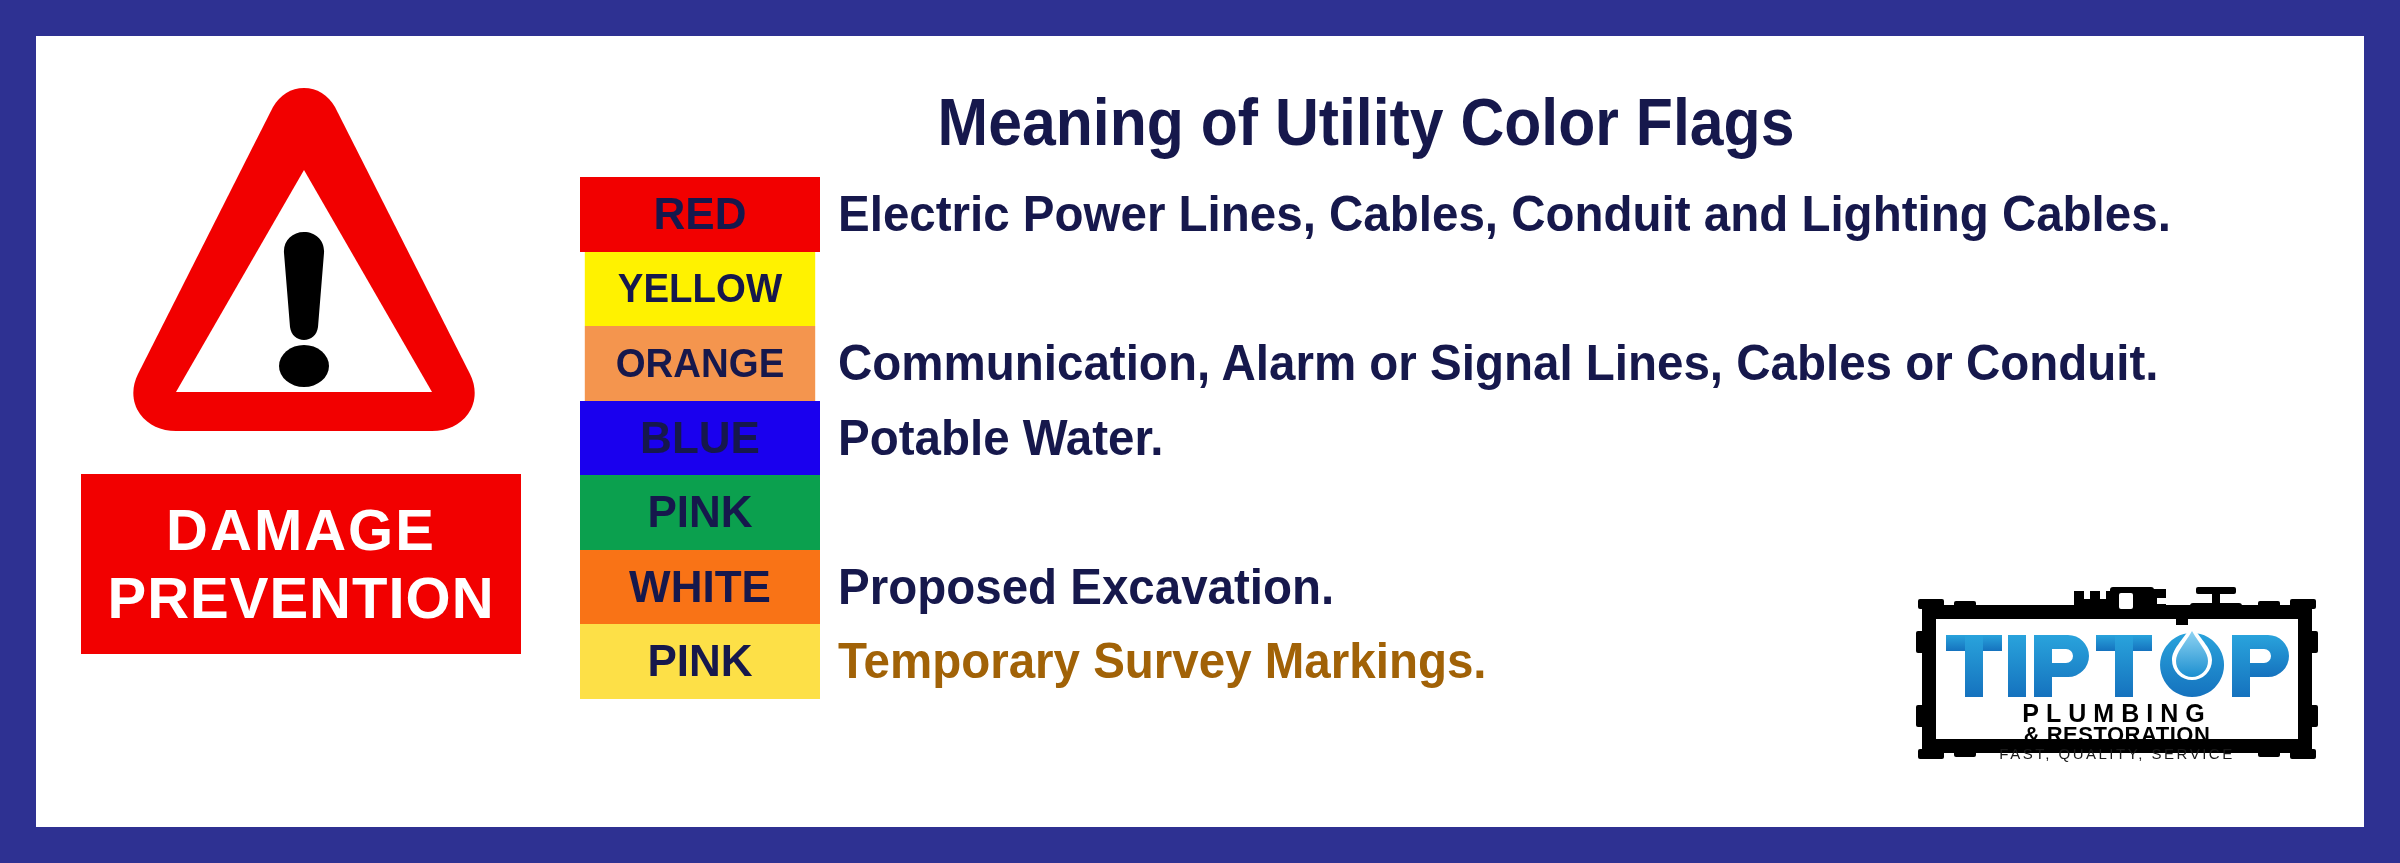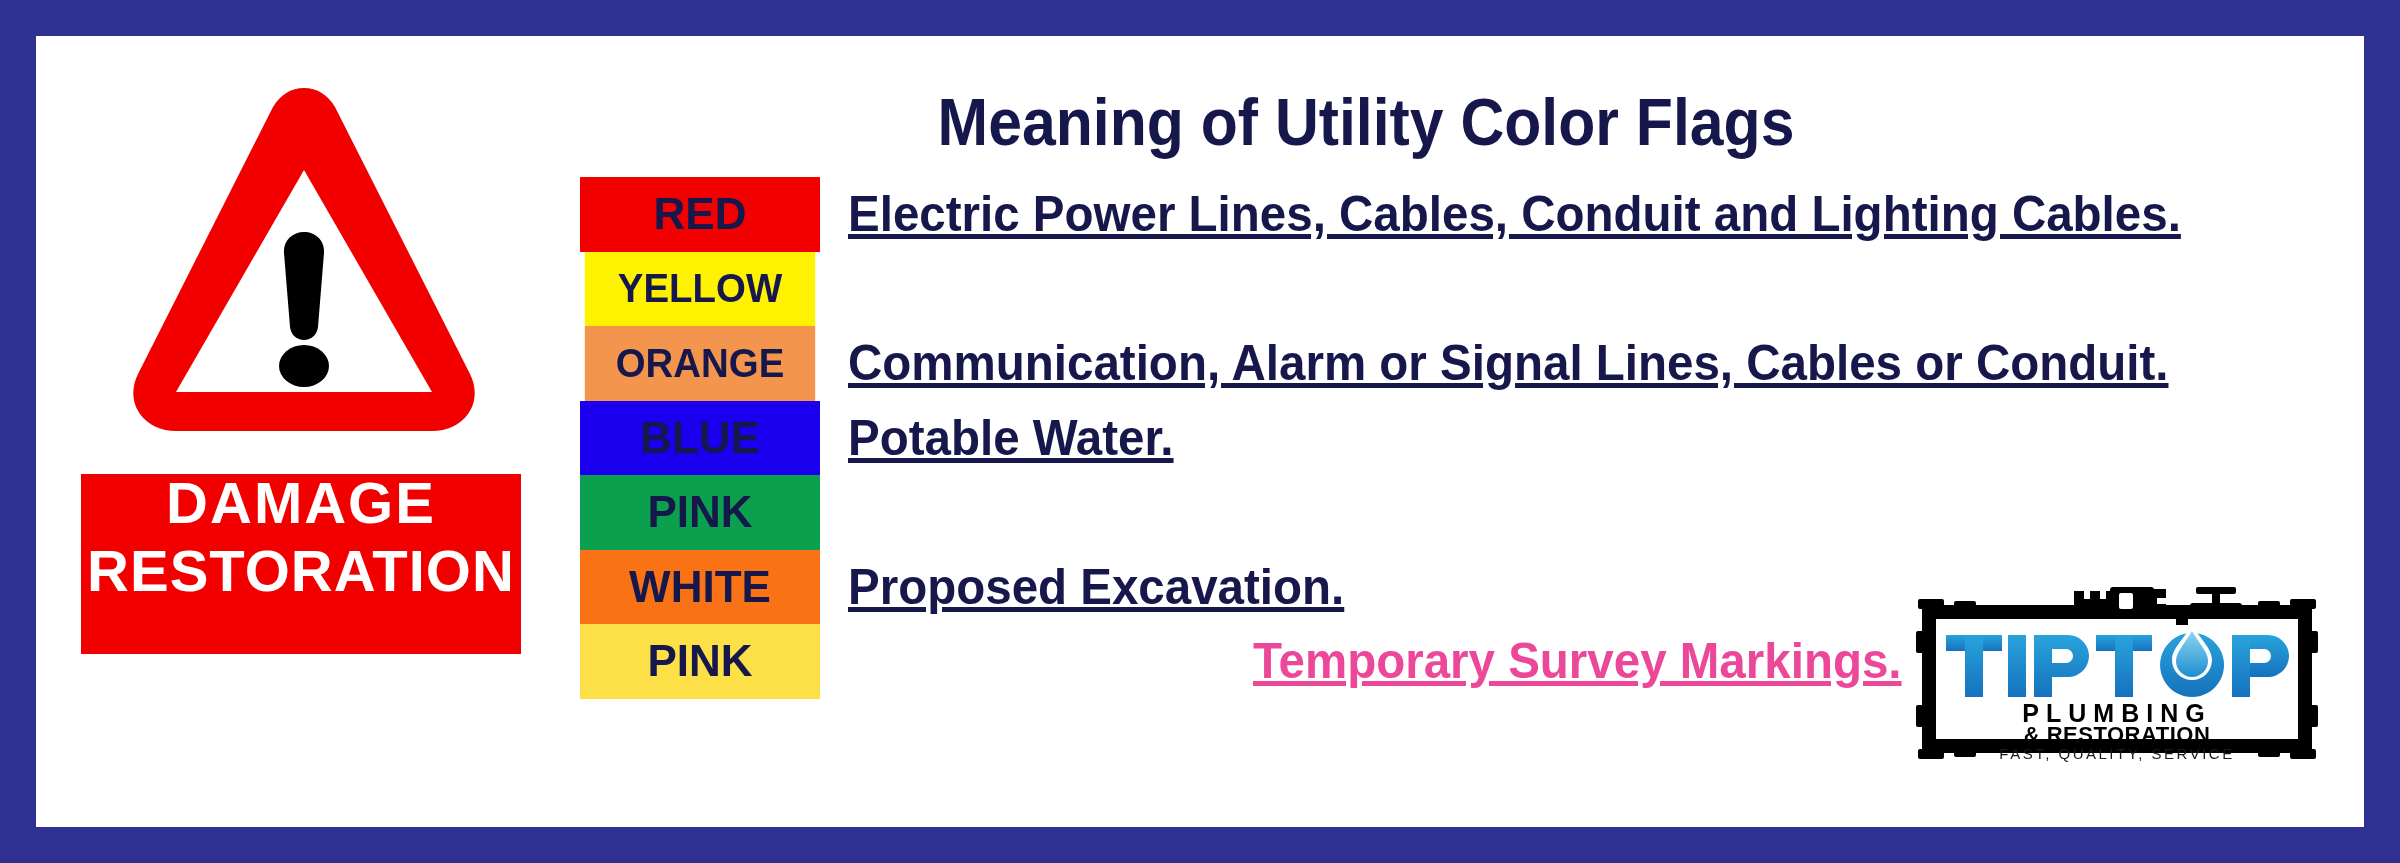--- a/index.html
+++ b/index.html
@@ -32,21 +32,21 @@
   #triangle-wrap{
     position:absolute;left:48px;top:0;
     width:350px;height:390px;
   }
   #triangle-wrap svg{display:block;width:100%;height:100%;}
   #damage-plate{
     position:absolute;left:0;top:400px;
     width:440px;height:180px;
     background:#F20000;
     display:flex;flex-direction:column;
-    align-items:center;
+    align-items:center;justify-content:center;
     line-height:1.0;
   }
   .plate-line{
     color:#ffffff;
     font-family:"Liberation Sans", sans-serif;
     font-weight:bold;
     font-size:58px;
     letter-spacing:2px;
     white-space:nowrap;
   }
@@ -86,28 +86,27 @@
     font-family:"Liberation Sans", sans-serif;
     font-weight:bold;
     font-size:44px;
     letter-spacing:0px;
     box-sizing:border-box;
   }
   .swatch.narrowtxt{font-size:40px;transform:scaleX(0.96);}
   .desc{
     flex:1 1 auto;
     display:flex;align-items:center;
-    padding-left:28px;
+    padding-left:18px;
     color:#16184C;
     font-family:"Liberation Sans Narrow","Liberation Sans",sans-serif;
     font-weight:bold;
     font-size:50px;
     letter-spacing:0px;
     white-space:nowrap;
-    text-decoration:underline;
   }
   .desc span{display:inline-block;transform:scaleX(0.95);transform-origin:left center;}
 
   
   #logo{
     position:absolute;
     left:1878px;top:543px;
     width:406px;height:188px;
   }
   #logo svg{display:block;width:100%;height:100%;}
@@ -122,21 +121,21 @@
       <div id="triangle-wrap">
         <svg viewBox="0 0 350 390" xmlns="http://www.w3.org/2000/svg">
           <path d="M175 14 C188 14 199 21 206 33 L341 300 C348 314 347 329 339 340 C331 351 318 357 303 357 L47 357 C32 357 19 351 11 340 C3 329 2 314 9 300 L144 33 C151 21 162 14 175 14 Z" fill="#F20000"></path>
           <path d="M175 96 L303 318 L47 318 Z" fill="#ffffff"></path>
           <path d="M175 158 C187 158 196 167 195 179 L189 253 C188 261 182 266 175 266 C168 266 162 261 161 253 L155 179 C154 167 163 158 175 158 Z" fill="#000000"></path>
           <ellipse cx="175" cy="292" rx="25" ry="21" fill="#000000"></ellipse>
         </svg>
       </div>
       <div id="damage-plate" style="background: rgb(242, 0, 0);">
         <div class="plate-line l1">DAMAGE</div>
-        <div class="plate-line l2">RESTORATION</div>
+        <div class="plate-line l2">PREVENTION</div>
       </div>
     </div>
 
     <div id="title" style="color: rgb(22, 24, 76);">Meaning of Utility Color Flags</div>
 
     <div id="flag-table">
 
       <div class="flag-row">
         <div class="swatch" style="background: rgb(242, 0, 0); color: rgb(22, 24, 76);">RED</div>
         <div class="desc" style="color: rgb(22, 24, 76);">
@@ -169,21 +168,21 @@
 
       <div class="flag-row">
         <div class="swatch" style="background: #f97316; color: rgb(22, 24, 76);">WHITE</div>
         <div class="desc" style="color: rgb(22, 24, 76);">
             <span>Proposed Excavation.</span>
           </div>
       </div>
 
       <div class="flag-row">
         <div class="swatch" style="background: #fde047; color: rgb(22, 24, 76);">PINK</div>
-        <div class="desc" style="color: #ec4899; justify-content: center;">
+        <div class="desc" style="color: #a16207;">
             <span>Temporary Survey Markings.</span>
           </div>
       </div>
 
     </div>
 
     <div id="logo">
       <svg viewBox="0 0 406 188" xmlns="http://www.w3.org/2000/svg">
         <defs>
           <linearGradient id="blueGrad" x1="0" y1="0" x2="0" y2="1">

